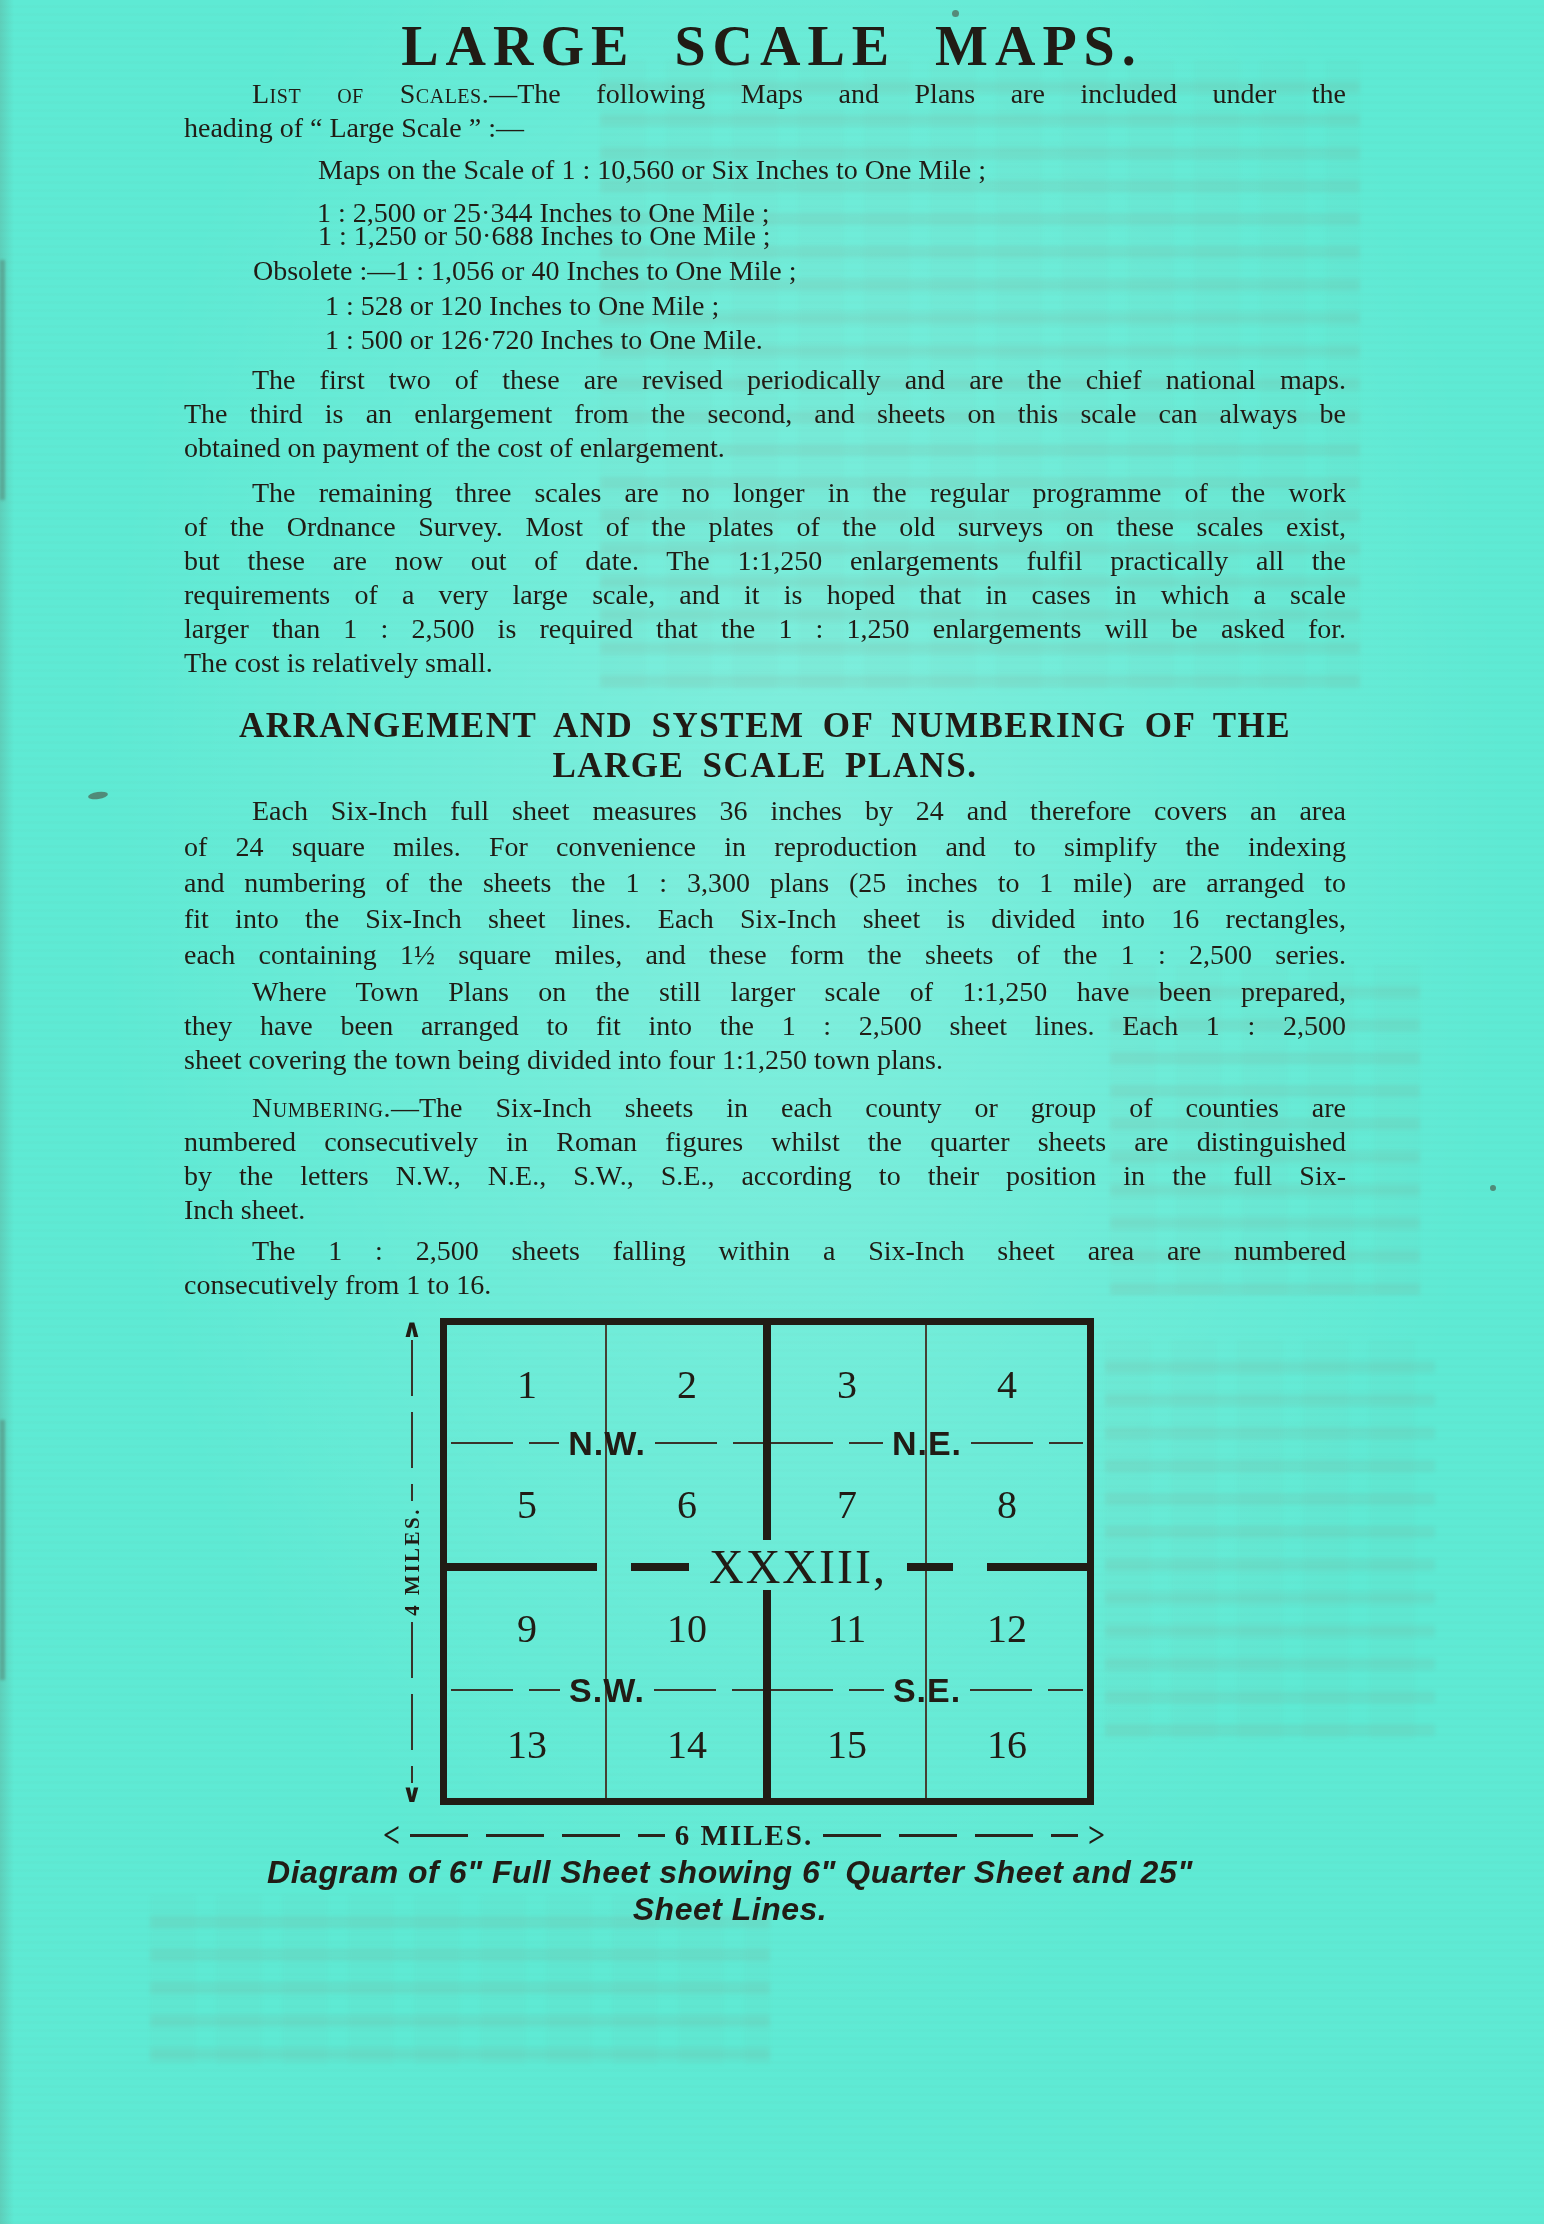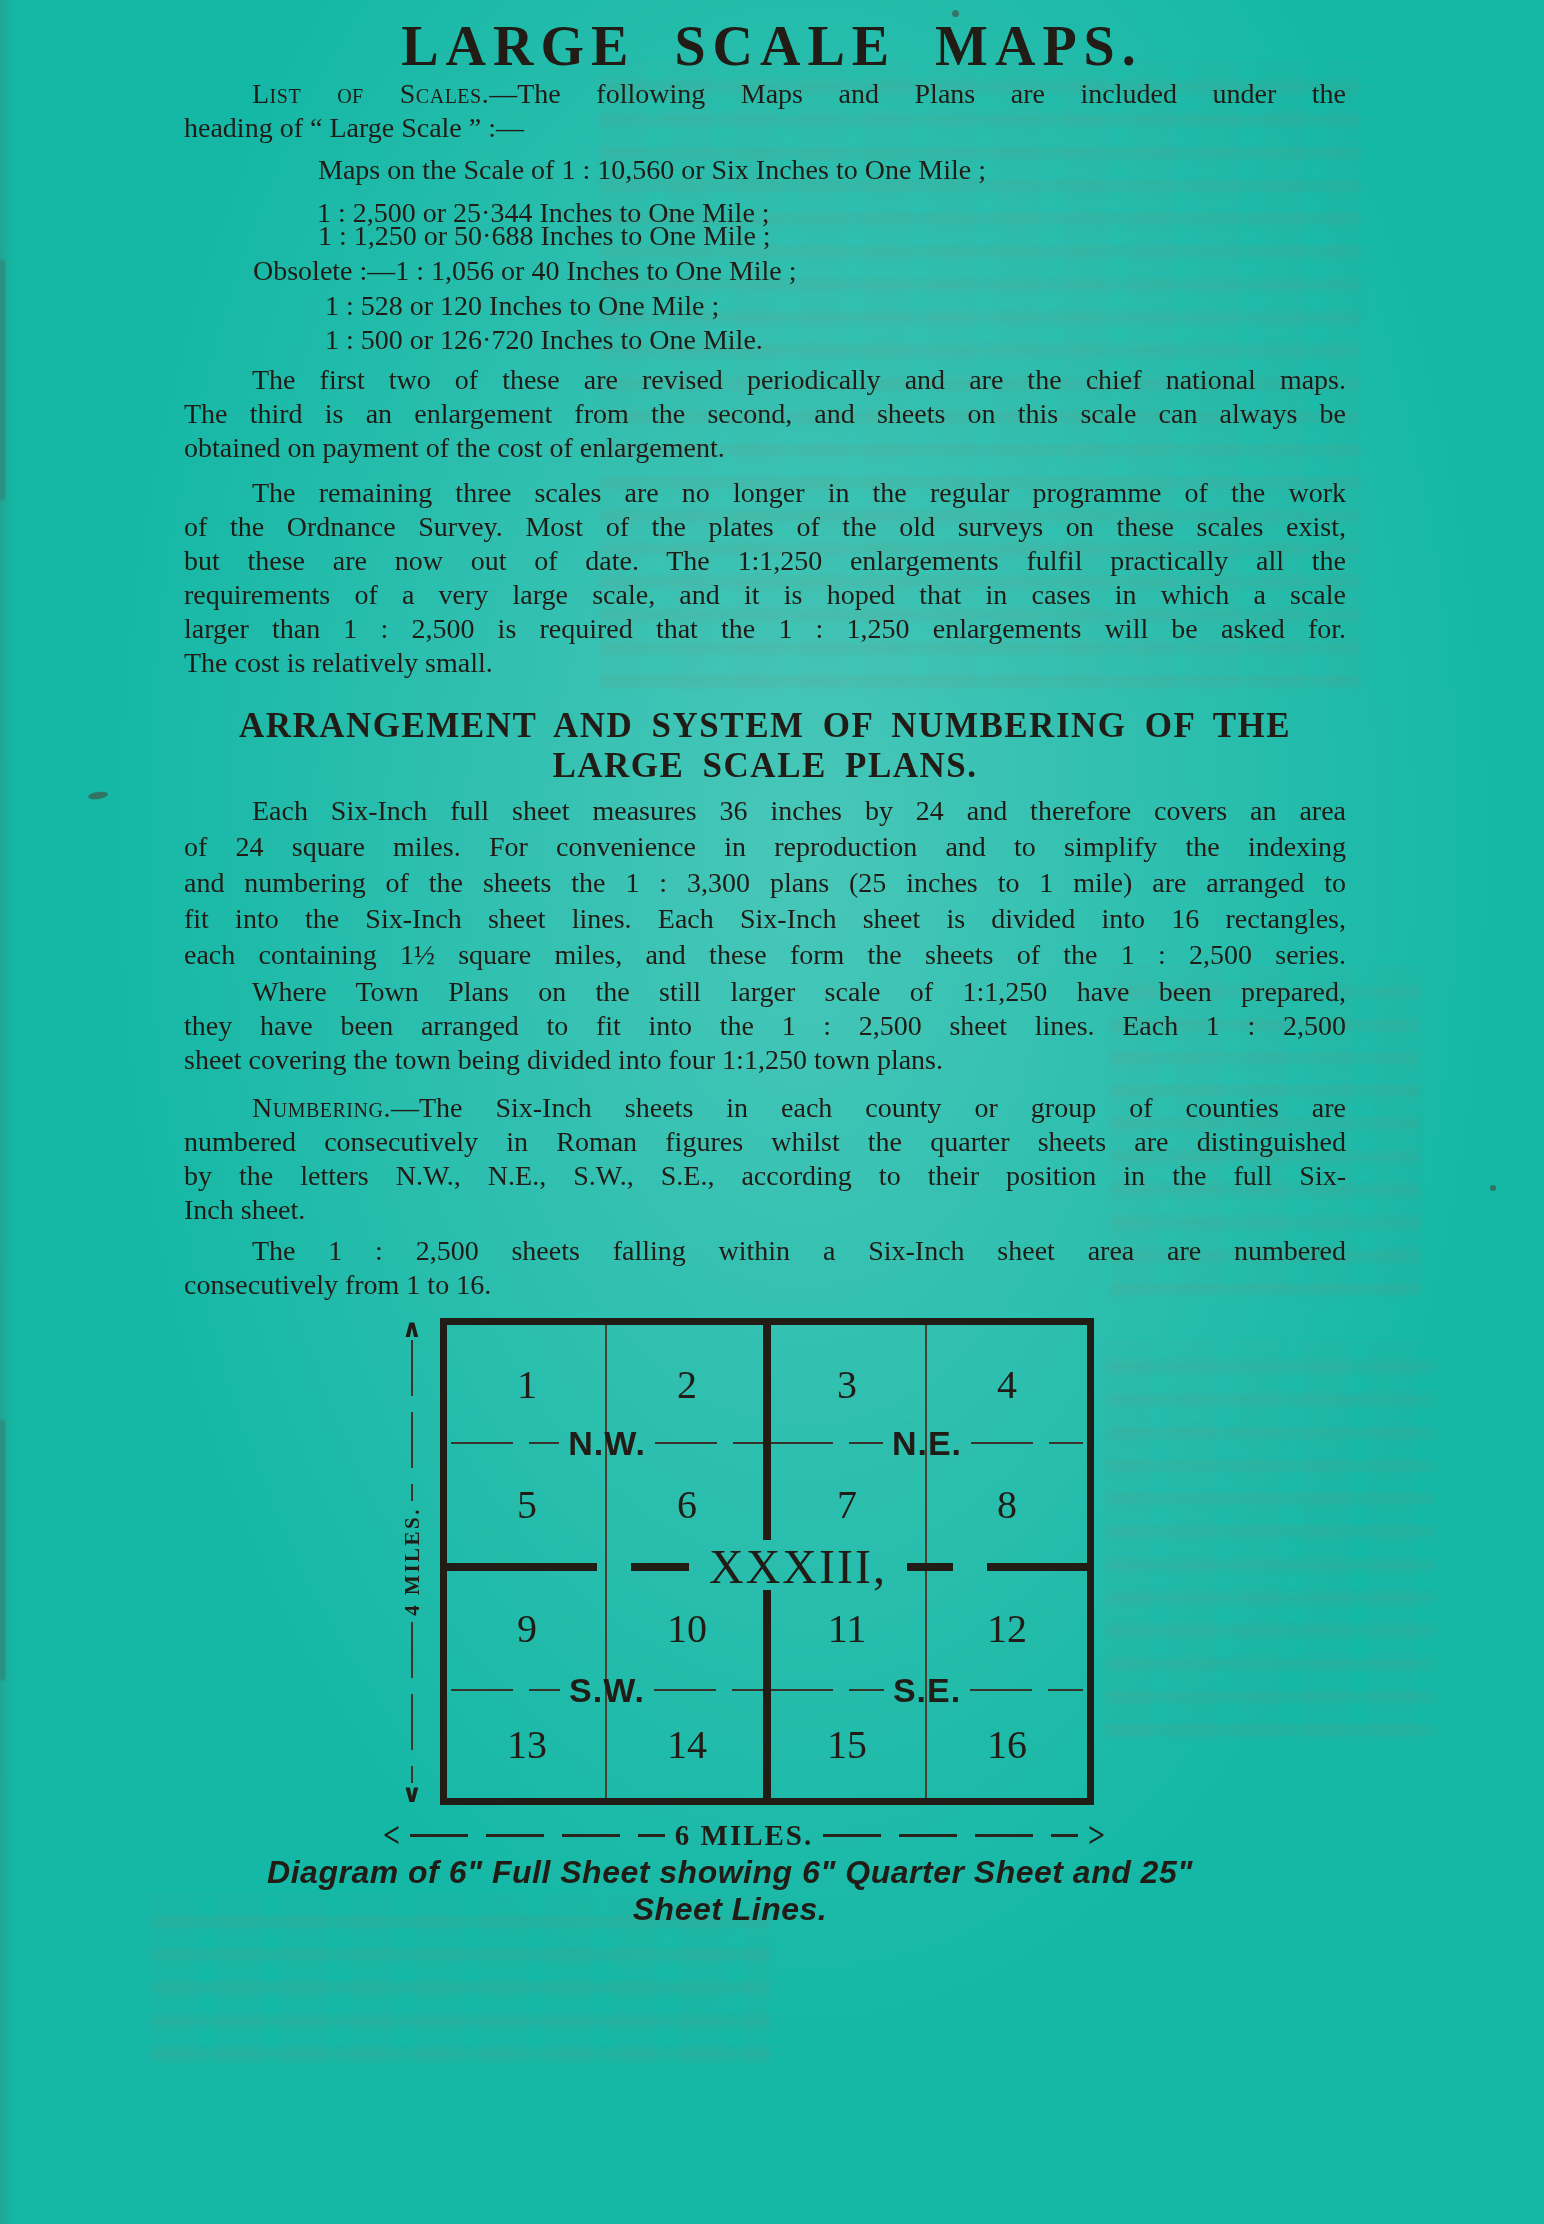--- a/index.html
+++ b/index.html
@@ -1,18 +1,18 @@
 <!DOCTYPE html>
 <html><head>
 <meta charset="utf-8">
 <style>
   html,body { margin:0; padding:0; background:#d8d5cd; }
   .page {
     position:relative; width:1544px; height:2224px; margin:0 auto;
-    background:#14b8a6; overflow:hidden;
+    background:#5eead4; overflow:hidden;
     font-family:"Liberation Serif","DejaVu Serif",serif;
     color:#211c15;
   }
   .page::before {
     content:""; position:absolute; inset:0; pointer-events:none;
     background:
       radial-gradient(ellipse at 52% 38%, rgba(255,255,255,0.22), transparent 62%),
       repeating-linear-gradient(0deg, rgba(120,110,90,0.02) 0 3px, transparent 3px 8px);
   }
   .title {

